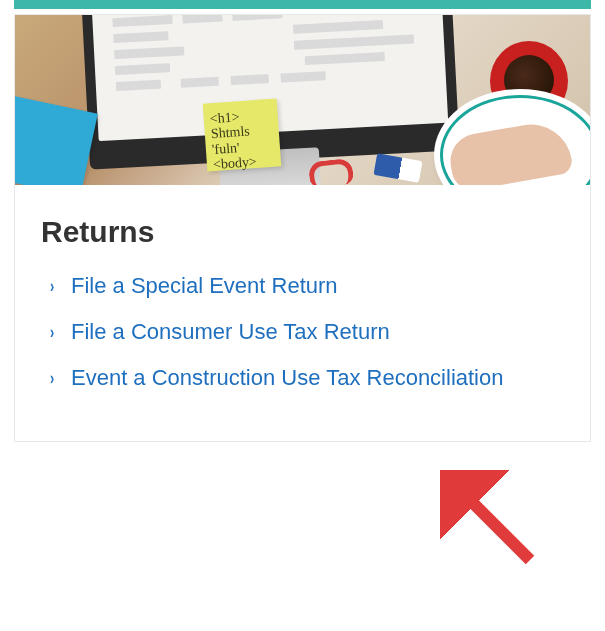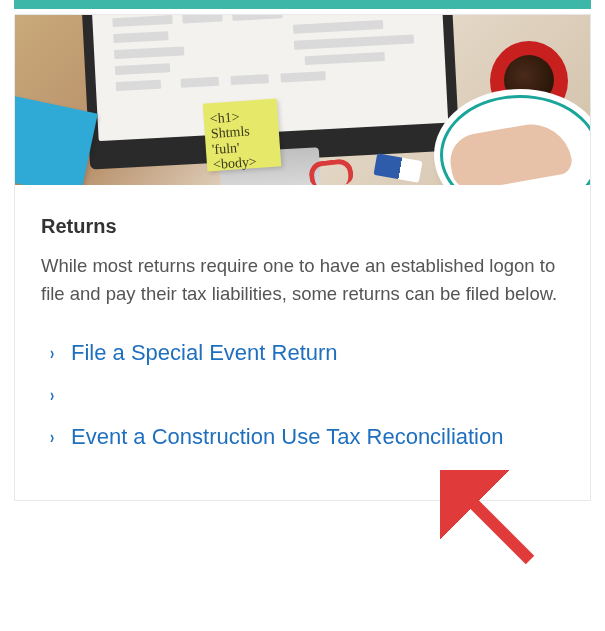--- a/index.html
+++ b/index.html
@@ -122,21 +122,21 @@
     left: 360px; bottom: 6px;
     width: 46px; height: 22px;
     background: linear-gradient(90deg,#2f5caa 55%, #fff 55%);
     border-radius: 3px;
     transform: rotate(10deg);
   }
   .content {
     padding: 30px 26px 40px 26px;
   }
   .title {
-    font-size: 20px;
+    font-size: 30px;
     font-weight: 600;
     color: #333;
     margin-bottom: 14px;
   }
   .desc {
     font-size: 18.5px;
     line-height: 1.5;
     color: #555;
     margin-bottom: 22px;
   }
@@ -198,29 +198,29 @@
 &lt;body&gt;</div>
     <div class="clip"></div>
     <div class="mug"></div>
     <div class="plate"></div>
     <div class="hand"></div>
     <div class="eraser"></div>
   </div>
 
   <div class="content">
     <h2 class="title">Returns</h2>
-    <p class="desc">While most returns require one to have an established logon to file and pay their tax liabilities, some returns can be filed below.</p>
 
     <ul class="link-list">
       <li class="link-item">
         <span class="chev">›</span>
         <span class="link-text">File a Special Event Return</span>
       </li>
       <li class="link-item">
         <span class="chev">›</span>
+        <span class="link-text">File a Consumer Use Tax Return</span>
       </li>
       <li class="link-item">
         <span class="chev">›</span>
         <span class="link-text">Event a Construction Use Tax Reconciliation</span>
       </li>
     </ul>
   </div>
 </div>
 
 <svg class="arrow-annot" width="120" height="120">

